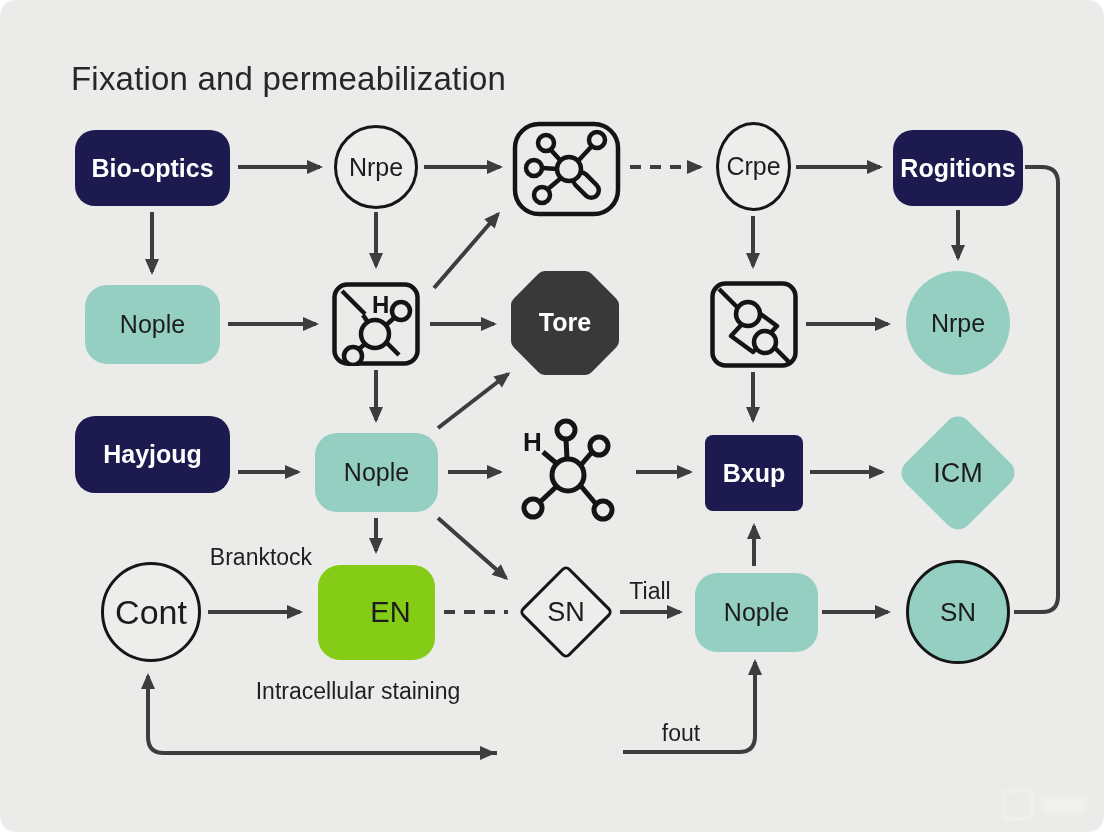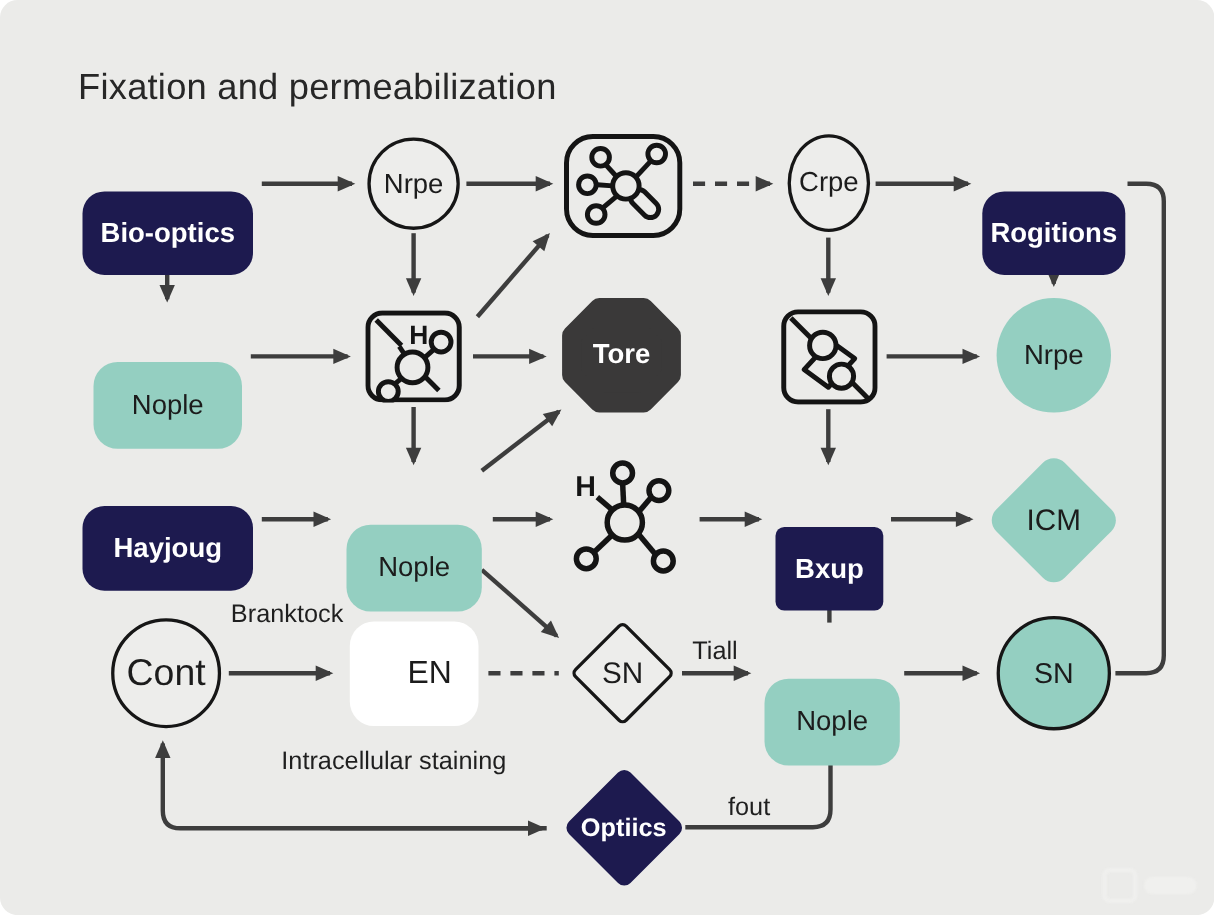--- a/index.html
+++ b/index.html
@@ -7,24 +7,24 @@
     position:relative;width:1104px;height:832px;background:#ebebe9;
     border-radius:16px;overflow:hidden;
     font-family:"Liberation Sans","DejaVu Sans",sans-serif;color:#1c1c1c;
   }
   .title{
     position:absolute;left:71px;top:60px;font-size:33px;font-weight:400;
     color:#272727;letter-spacing:.2px;
   }
   svg.layer{position:absolute;left:0;top:0;}
   .node{position:absolute;display:flex;align-items:center;justify-content:center;box-sizing:border-box;}
-  .rect{border-radius:20px;margin-top:44px;}
+  .rect{border-radius:20px;}
   .navy{background:#1d1a4f;color:#ffffff;}
   .teal{background:#94cfc1;color:#1c1c1c;}
-  .gray{background:#ffffff;color:#1c1c1c;padding-left:28px;}
+  .gray{background:#84cc16;color:#1c1c1c;padding-left:28px;}
   .circle{border-radius:50%;}
   .outlined{border:3.5px solid #161616;background:#ededeb;}
   .node span{font-size:25px;font-weight:500;}
   .navy span{font-weight:600;}
   .big span{font-size:34px;}
   .dwrap{position:absolute;display:flex;align-items:center;justify-content:center;}
   .dsq{position:absolute;transform:rotate(45deg);box-sizing:border-box;}
   .dwrap span{position:relative;z-index:2;font-size:26px;font-weight:500;}
   .annot{position:absolute;font-size:23px;color:#1f1f1f;text-align:center;}
   .tore-label{position:absolute;left:525px;top:308px;width:80px;text-align:center;
@@ -222,24 +222,20 @@
   <div class="annot" style="left:608px;top:578px;width:84px">Tiall</div>
 
   <div class="node rect teal" style="left:695px;top:573px;width:123px;height:79px;border-radius:22px">
     <span>Nople</span>
   </div>
 
   <div class="node circle teal" style="left:906px;top:560px;width:104px;height:104px;border:3.5px solid #161616">
     <span style="font-size:26px">SN</span>
   </div>
 
-  <div class="dwrap" style="left:511px;top:696px;width:112px;height:112px">
-    <div class="dsq navy" style="width:79px;height:79px;border-radius:8px"></div>
-    <span style="font-size:23px;color:#fff;font-weight:600">Optiics</span>
-  </div>
 
   <div class="annot" style="left:641px;top:720px;width:80px">fout</div>
 
   <div class="watermark">
     <div class="wm-a"></div>
     <div class="wm-b"></div>
   </div>
 
 </div>
 

